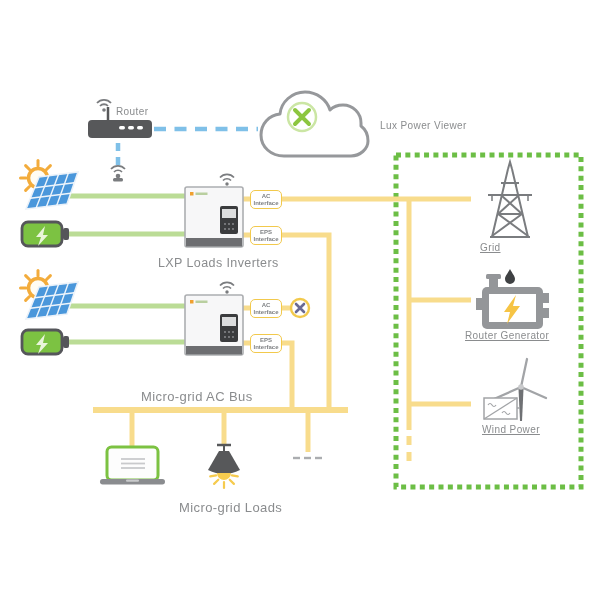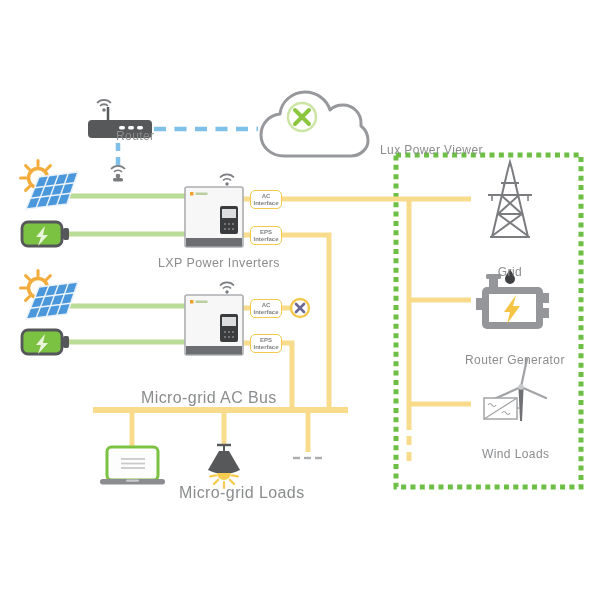--- a/index.html
+++ b/index.html
@@ -1,21 +1,21 @@
 <!DOCTYPE html>
 <html><head>
 <meta charset="utf-8">
 <style>
   html,body{margin:0;padding:0;background:#fff;}
   #stage{position:relative;width:600px;height:600px;background:#fff;overflow:hidden;
          font-family:"Liberation Sans",sans-serif;}
   #wires{position:absolute;left:0;top:0;}
-  .lbl{position:absolute;color:#8A8C8E;font-size:16px;letter-spacing:.4px;white-space:nowrap;}
-  .lbl.small{font-size:12px;margin-top:23px;}
-  .lbl.center{text-align:center;}
+  .lbl{position:absolute;color:#8A8C8E;font-size:13px;letter-spacing:.4px;white-space:nowrap;}
+  .lbl.small{font-size:10px;}
+  .lbl.center{text-align:left;text-decoration:underline;}
   .iface{position:absolute;width:32px;height:19px;box-sizing:border-box;
          border:1.6px solid #F2C94C;border-radius:5px;background:#fff;
          display:flex;flex-direction:column;align-items:center;justify-content:center;
          font-size:6px;line-height:1.12;font-weight:600;color:#7F8184;z-index:3;}
   .iface span{display:block;}
 </style>
 </head>
 <body>
 
 <div id="stage">
@@ -255,26 +255,26 @@
 
   <g stroke="#ABADB0" stroke-width="2.4">
     <path d="M293,458 H300"></path>
         <path d="M304,458 H311"></path>
         <path d="M315,458 H322"></path>
   </g>
 </svg>
 
   <div class="lbl small" style="left:116px;top:106px;">Router</div>
   <div class="lbl small" style="left:380px;top:120px;">Lux Power Viewer</div>
-  <div class="lbl" style="left:158px;top:256px;font-size:12.5px;">LXP Power Inverters</div>
+  <div class="lbl" style="left:158px;top:256px;font-size:12.5px;">LXP Loads Inverters</div>
   <div class="lbl" style="left:141px;top:389px;">Micro-grid AC Bus</div>
-  <div class="lbl" style="left:179px;top:484px;">Micro-grid Loads</div>
+  <div class="lbl" style="left:179px;top:500px;">Micro-grid Loads</div>
   <div class="lbl small center" style="left:480px;top:242px;width:60px;">Grid</div>
   <div class="lbl small center" style="left:465px;top:330px;width:96px;">Router Generator</div>
-  <div class="lbl small center" style="left:482px;top:424px;width:60px;">Wind Loads</div>
+  <div class="lbl small center" style="left:482px;top:424px;width:60px;">Wind Power</div>
 
   <div class="iface" style="left:250px;top:190px;">
     <span>AC</span>
     <span>Interface</span>
   </div>
   <div class="iface" style="left:250px;top:226px;">
     <span>EPS</span>
     <span>Interface</span>
   </div>
   <div class="iface" style="left:250px;top:299px;">

